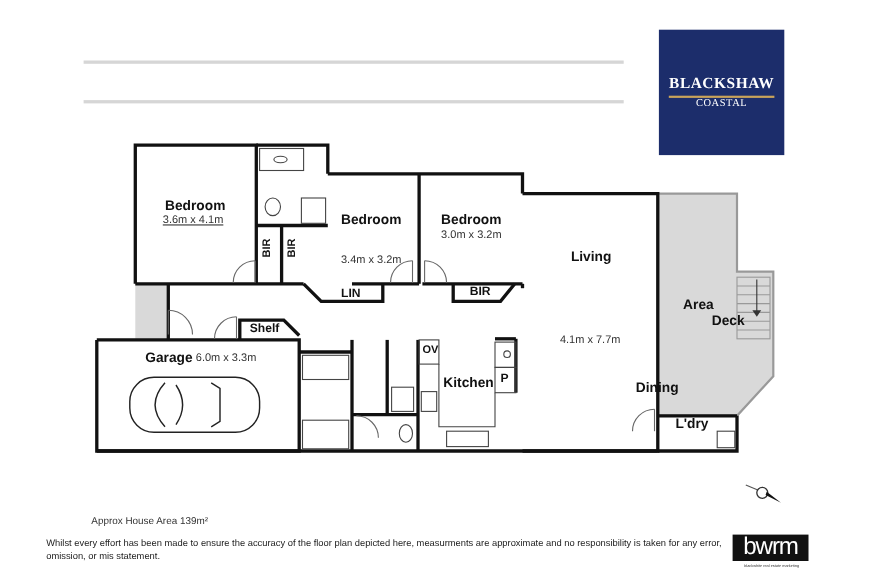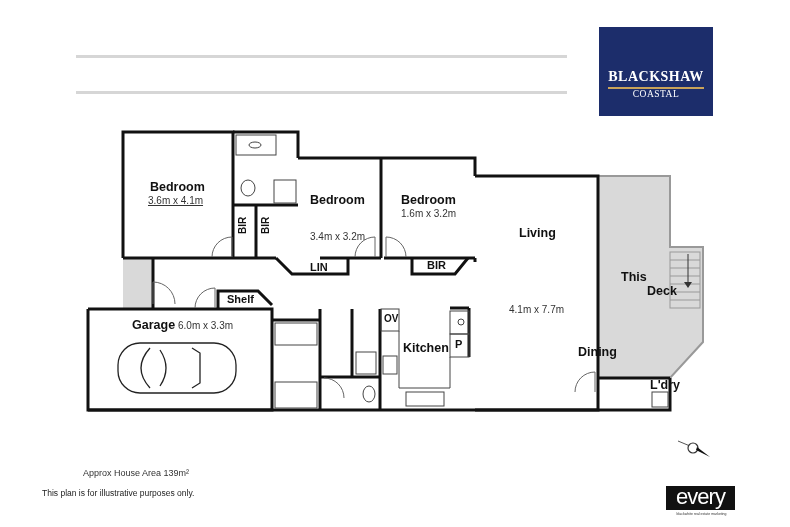--- a/index.html
+++ b/index.html
@@ -2,21 +2,21 @@
 <html><head>
 <meta charset="utf-8">
 <style>
   html, body { margin:0; padding:0; }
   body { width:790px; height:527px; background:#fff; position:relative; overflow:hidden;
          font-family:"Liberation Sans", sans-serif; color:#111; }
   .title-bar { position:absolute; left:76px; top:55px; width:491px; height:38px; }
   .title-bar .rule { position:absolute; left:0; width:100%; height:3px; background:#d6d6d6; }
   .title-bar .rule.top { top:0; } .title-bar .rule.bot { top:36px; }
   .title-text { position:absolute; left:8px; top:5px; font-weight:bold; font-size:24px; letter-spacing:-0.3px; white-space:nowrap; }
-  .logo { position:absolute; left:599px; top:27px; width:114px; height:89px; background:#1c2d6b; color:#fff; text-align:center; }
+  .logo { position:absolute; left:599px; top:27px; width:114px; height:114px; background:#1c2d6b; color:#fff; text-align:center; }
   .logo .brand { font-family:"Liberation Serif", serif; font-weight:bold; font-size:14px; margin-top:42px; letter-spacing:0.5px; }
   .logo .underline { width:96px; height:2px; background:#c9a35a; margin:2px auto 0; }
   .logo .sub { font-family:"Liberation Serif", serif; font-size:9.5px; margin-top:0; letter-spacing:0.5px; }
   svg.plan { position:absolute; left:0; top:0; }
   .lbl { position:absolute; font-size:12px; white-space:nowrap; }
   .lbl.b { font-weight:bold; font-size:12.5px; }
   .dim { font-size:10px; color:#333; }
   .area { position:absolute; left:83px; top:452px; font-size:9px; color:#333;margin-top:16px; }
   .disclaimer { position:absolute; left:42px; top:487px; font-size:8.5px; line-height:12px; color:#222; width:620px; }
   .bwrm { position:absolute; left:666px; top:486px; width:69px; height:24px; background:#111; color:#fff;
@@ -142,44 +142,44 @@
     <path d="M192,348 L200,353 L200,383 L192,388"></path>
     <path d="M160,350 Q172,368 160,386"></path>
   </g>
 </svg>
 
 <div class="lbl b" style="left:150px;top:180px;">Bedroom</div>
 <div class="lbl dim" style="left:148px;top:195px;text-decoration:underline;">3.6m x 4.1m</div>
 <div class="lbl b" style="left:310px;top:193px;">Bedroom</div>
 <div class="lbl dim" style="left:310px;top:208px;margin-top:23px;">3.4m x 3.2m</div>
 <div class="lbl b" style="left:401px;top:193px;">Bedroom</div>
-<div class="lbl dim" style="left:401px;top:208px;">1.6m x 3.2m</div>
+<div class="lbl dim" style="left:401px;top:208px;">3.0m x 3.2m</div>
 <div class="lbl b" style="left:237px;top:234px;transform:rotate(-90deg);transform-origin:left top;font-size:10px;">BIR</div>
 <div class="lbl b" style="left:260px;top:234px;transform:rotate(-90deg);transform-origin:left top;font-size:10px;">BIR</div>
 <div class="lbl b" style="left:310px;top:261px;font-size:11px;">LIN</div>
 <div class="lbl b" style="left:427px;top:259px;font-size:11px;">BIR</div>
 <div class="lbl b" style="left:519px;top:226px;">Living</div>
 <div class="lbl dim" style="left:509px;top:304px;">4.1m x 7.7m</div>
 <div class="lbl b" style="left:538px;top:345px;padding-left:40px;">Dining</div>
-<div class="lbl b" style="left:621px;top:270px;">This</div>
+<div class="lbl b" style="left:621px;top:270px;">Area</div>
 <div class="lbl b" style="left:619px;top:284px;margin-left:28px;">Deck</div>
 <div class="lbl b" style="left:227px;top:293px;font-size:11px;">Shelf</div>
 <div class="lbl b" style="left:132px;top:318px;">Garage</div>
 <div class="lbl dim" style="left:178px;top:320px;">6.0m x 3.3m</div>
 <div class="lbl b" style="left:403px;top:341px;">Kitchen</div>
 <div class="lbl b" style="left:384px;top:313px;font-size:10px;">OV</div>
 <div class="lbl b" style="left:455px;top:338px;font-size:11px;">P</div>
-<div class="lbl b" style="left:614px;top:378px;margin-left:36px;">L'dry</div>
+<div class="lbl b" style="left:614px;top:378px;">L'dry</div>
 
 <div class="area">Approx House Area 139m²</div>
 
 <svg class="compass" width="36" height="24">
   <line x1="2" y1="4" x2="14" y2="9" stroke="#555" stroke-width="1"></line>
   <circle cx="17" cy="11" r="5" fill="#fff" stroke="#333" stroke-width="1.2"></circle>
   <polygon points="20,13 34,20 21,10" fill="#111"></polygon>
 </svg>
 
 <div class="disclaimer">
-  <div>This plan is for illustrative purposes only.</div>
+  <div>Whilst every effort has been made to ensure the accuracy of the floor plan depicted here, measurments are approximate and no responsibility is taken for any error, omission, or mis statement.</div>
 </div>
 
-<div class="bwrm">every</div>
+<div class="bwrm">bwrm</div>
 <div class="bwrm-sub">blackwhite real estate marketing</div>
 
 </body></html>

